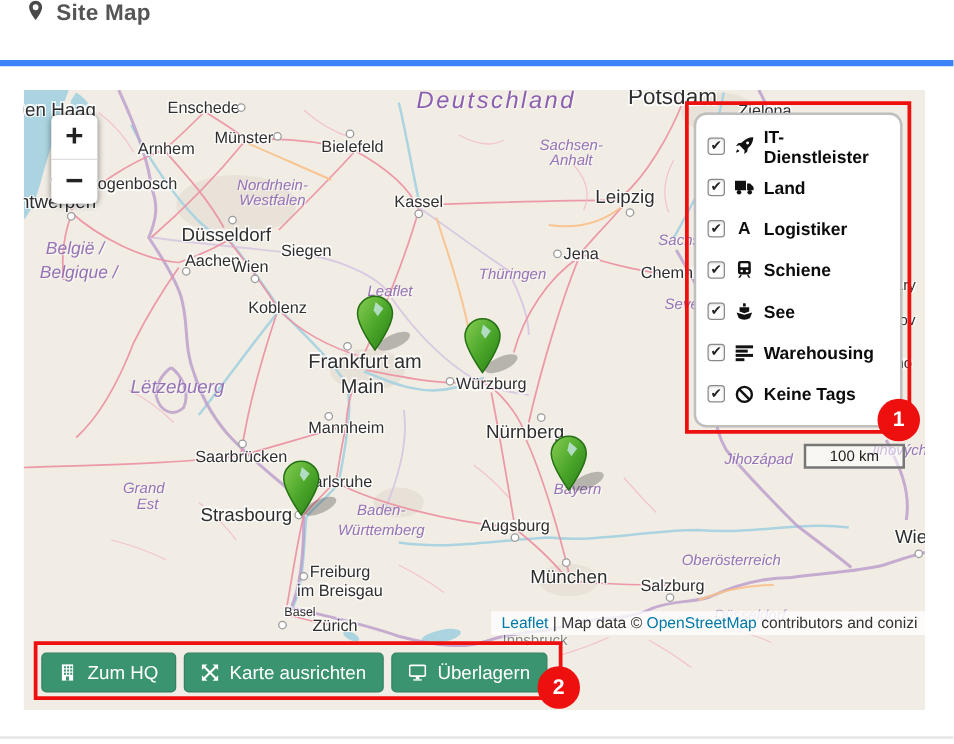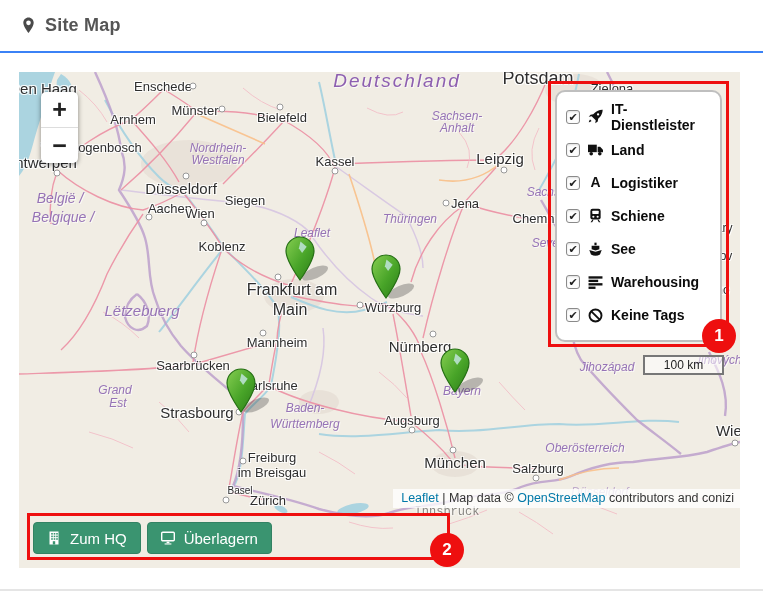--- a/index.html
+++ b/index.html
@@ -1,19 +1,19 @@
 <!DOCTYPE html>
 <html><head>
 <meta charset="utf-8">
 <style>
   html,body{margin:0;padding:0;background:#fff;font-family:"Liberation Sans",sans-serif;}
   .page{position:relative;width:763px;height:595px;background:#fff;overflow:hidden;}
 
   
-  .panel-header{height:53px;display:flex;align-items:center;gap:10px;padding-left:22px;border-bottom:2px solid #3b82f6;box-sizing:border-box;}
+  .panel-header{height:53px;display:flex;align-items:flex-start;gap:10px;padding-left:22px;border-bottom:5px solid #3b82f6;box-sizing:border-box;}
   .panel-header .hpin{display:inline-flex;width:13px;height:17px;}
   .panel-header h1{margin:0;font-size:18px;font-weight:600;color:#555;letter-spacing:.2px;}
 
   
   .map{position:absolute;left:19px;top:72px;width:721px;height:496px;background:#f1ede4;overflow:hidden;}
   .basemap{position:absolute;left:0;top:0;z-index:1;}
 
   
   .city,.region{position:absolute;transform:translate(-50%,-50%);white-space:nowrap;z-index:2;pointer-events:none;}
   .city{color:#2e2e2e;text-shadow:1px 1px 0 rgba(255,255,255,.85),-1px -1px 0 rgba(255,255,255,.85),1px -1px 0 rgba(255,255,255,.85),-1px 1px 0 rgba(255,255,255,.85);}
@@ -251,21 +251,21 @@
         <i class="dot" style="left: 434px; top: 378px;"></i>
         <span class="city" style="left: 519px; top: 396px; font-size: 13px;">Salzburg</span>
         <i class="dot" style="left: 517px; top: 406px;"></i>
         <span class="city" style="left: 519px; top: 6px; font-size: 18px;">Potsdam</span>
         <span class="city" style="left: 593px; top: 16px; font-size: 13px;">Zielona</span>
         <span class="city" style="left: 714px; top: 358px; font-size: 15px;">Wien</span>
         <i class="dot" style="left: 716px; top: 371px;"></i>
         <span class="city" style="left: 680px; top: 156px; font-size: 12px;">Karlovy Vary</span>
         <span class="city" style="left: 686px; top: 184px; font-size: 12px;">Chomutov</span>
         <span class="city" style="left: 692px; top: 218px; font-size: 12px;">Kladno</span>
-        <span class="city faint" style="left: 428px; top: 440px; font-size: 12px; font-family: Liberation Mono, monospace;">Innsbruck</span>
+        <span class="city faint" style="left: 409px; top: 440px; font-size: 12px;">Innsbruck</span>
       </div>
     <div id="markers">
         <div class="marker" style="left: 265px; top: 164px;"><svg viewBox="0 0 52 46" width="52" height="46">
             <defs>
               <linearGradient id="ping" x1="0" y1="0" x2="1" y2="1">
                 <stop offset="0" stop-color="#86ce51"></stop>
                 <stop offset="0.55" stop-color="#48a428"></stop>
                 <stop offset="1" stop-color="#2c7c18"></stop>
               </linearGradient>
             </defs>
@@ -419,20 +419,28 @@
                 <rect x="9.2" y="7.2" width="1.6" height="1.6"></rect>
                 <rect x="5.8" y="10.2" width="2.4" height="3.3"></rect>
               </g>
             </svg>
           </span>
           <span>Zum HQ</span>
         </button>
         <button class="map-btn">
           <span class="b-ic">
             <svg viewBox="0 0 14 14">
+              <path fill="#fff" d="M0.5 0.5h4.4L3.3 2.1 7 5.8l3.7-3.7L9.1 0.5h4.4v4.4L11.9 3.3 8.2 7l3.7 3.7 1.6-1.6v4.4H9.1l1.6-1.6L7 8.2l-3.7 3.7 1.6 1.6H0.5V9.1l1.6 1.6L5.8 7 2.1 3.3 0.5 4.9z"></path>
+            </svg>
+          </span>
+          <span>Karte ausrichten</span>
+        </button>
+        <button class="map-btn">
+          <span class="b-ic">
+            <svg viewBox="0 0 14 14">
               <rect x="0.7" y="1.2" width="12.6" height="8.6" rx="1" fill="none" stroke="#fff" stroke-width="1.4"></rect>
               <rect x="5.6" y="10.6" width="2.8" height="1.6" fill="#fff"></rect>
               <rect x="3.6" y="12.4" width="6.8" height="1.1" fill="#fff"></rect>
             </svg>
           </span>
           <span>Überlagern</span>
         </button>
       </div>
 
     <div class="ann-rect ann1"></div>

